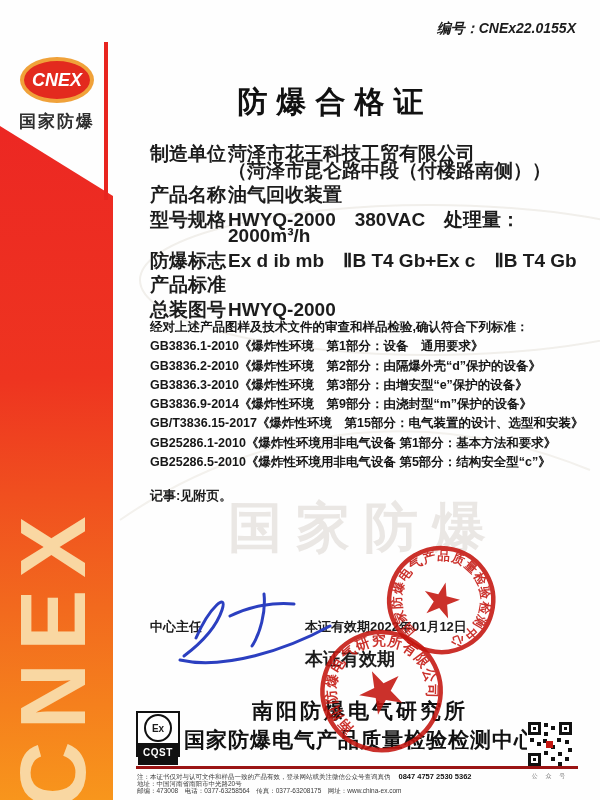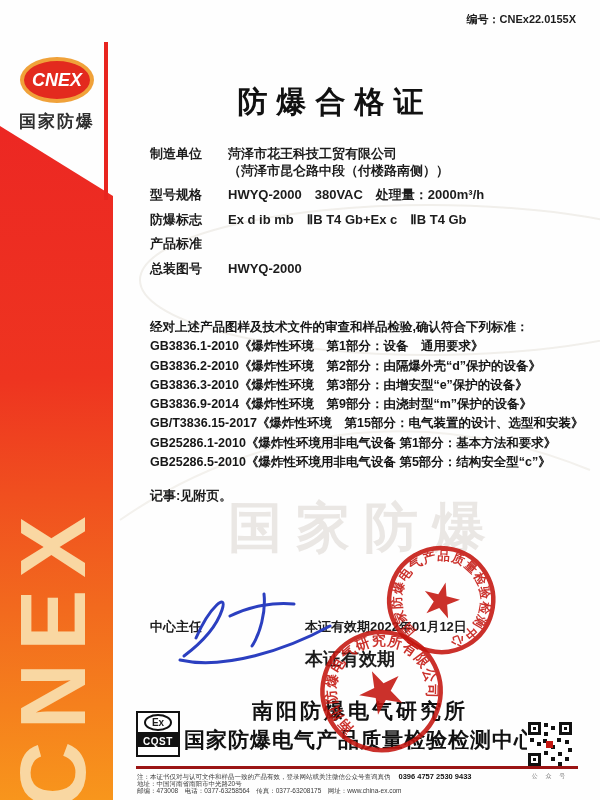--- a/index.html
+++ b/index.html
@@ -19,25 +19,25 @@
   .artifact{position:absolute;left:0;top:0;z-index:0;}
 
   
   .logo{position:absolute;left:15px;top:57px;z-index:2;width:84px;}
   .logo-oval{width:66px;height:38px;margin:0 auto;background:#e32a1e;border:4px solid #f0a23a;
         border-radius:50%;display:flex;align-items:center;justify-content:center;
         color:#fff;font-weight:bold;font-size:18px;font-style:italic;}
   .logo-caption{margin-top:7px;font-size:17px;font-weight:bold;color:#2e2e2e;
         letter-spacing:2px;text-align:center;}
 
-  .cert-no{position:absolute;top:12px;right:24px;font-size:11px;font-weight:bold;z-index:2;}
+  .cert-no{position:absolute;top:20px;right:24px;font-size:14px;font-weight:bold;z-index:2;font-style:italic;}
   .cert-title{position:absolute;left:150px;right:80px;top:82px;text-align:center;
         font-size:30px;font-weight:bold;letter-spacing:9px;z-index:2;color:#111;}
 
-  .fields{position:absolute;left:150px;top:146px;right:16px;z-index:2;font-size:13px;font-weight:bold;}
+  .fields{position:absolute;left:150px;top:146px;right:16px;z-index:2;font-size:19px;font-weight:bold;}
   .frow{display:flex;margin-bottom:8px;line-height:16.5px;}
   .flabel{width:78px;flex:none;}
   .fvalue{flex:1;}
   .addr2{}
 
   .standards{position:absolute;left:150px;top:318px;right:10px;z-index:2;
         font-size:12.5px;font-weight:bold;line-height:19.3px;color:#161616;}
 
   .note{position:absolute;left:150px;top:487px;font-size:13px;font-weight:bold;z-index:2;}
 
@@ -52,24 +52,24 @@
   .dlabel2{position:absolute;left:305px;top:647px;font-size:18px;font-weight:bold;z-index:2;}
   .dvalue2{position:absolute;left:370px;top:647px;font-size:12.5px;font-weight:bold;z-index:2;white-space:nowrap;}
 
   .seal-a{position:absolute;left:383px;top:543px;z-index:3;opacity:.88;transform:rotate(14deg);}
   .seal-b{position:absolute;left:316px;top:626px;z-index:3;opacity:.88;transform:rotate(-26deg);}
   .seal-text{font-size:12.5px;font-weight:bold;fill:#c4150f;letter-spacing:1px;}
   .seal-text-b{font-size:14px;font-weight:bold;fill:#c4150f;letter-spacing:1px;}
 
   .footer-logo{position:absolute;left:136px;top:711px;width:44px;height:46px;border:2px solid #111;
         box-sizing:border-box;background:#fff;z-index:2;}
-  .ex-oval{width:28px;height:17px;border:2px solid #111;border-radius:50%;margin:1px auto 1px auto;
+  .ex-oval{width:28px;height:28px;border:2px solid #111;border-radius:50%;margin:1px auto 1px auto;
         display:flex;align-items:center;justify-content:center;font-size:10px;font-weight:bold;box-sizing:border-box;}
   .cqst{background:#111;color:#fff;font-size:10px;font-weight:bold;text-align:center;
-        height:15px;line-height:19px;letter-spacing:.5px;}
+        height:22px;line-height:19px;letter-spacing:.5px;}
 
   .inst1{position:absolute;left:190px;width:340px;top:697px;text-align:center;
         font-size:21px;font-weight:bold;letter-spacing:3px;z-index:2;color:#111;}
   .inst2{position:absolute;left:168px;width:384px;top:726px;text-align:center;
         font-size:21px;font-weight:bold;letter-spacing:1px;z-index:2;color:#111;}
 
   .qr{position:absolute;left:527px;top:721px;z-index:2;width:46px;}
   .qr-caption{font-size:6px;color:#777;letter-spacing:3px;text-align:center;margin-top:1px;}
 
   .footer-rule{position:absolute;left:136px;right:22px;top:766px;height:2.5px;background:#9b1414;z-index:2;}
@@ -108,20 +108,24 @@
 
   <div class="watermark">国家防爆</div>
 
   <div class="fields">
     <div class="frow">
       <span class="flabel">制造单位</span>
       <span class="fvalue">
         <span>菏泽市花王科技工贸有限公司</span>
         <div class="addr2">（菏泽市昆仑路中段（付楼路南侧））</div>
       </span>
+    </div>
+    <div class="frow">
+      <span class="flabel">产品名称</span>
+      <span class="fvalue">油气回收装置</span>
     </div>
     <div class="frow">
       <span class="flabel">型号规格</span>
       <span class="fvalue">HWYQ-2000　380VAC　处理量：2000m³/h</span>
     </div>
     <div class="frow">
       <span class="flabel">防爆标志</span>
       <span class="fvalue">Ex d ib mb　ⅡB T4 Gb+Ex c　ⅡB T4 Gb</span>
     </div>
     <div class="frow">
@@ -223,19 +227,19 @@
       </g>
       <rect x="19" y="20" width="7" height="7" fill="#c4150f"></rect>
     </svg>
     <div class="qr-caption">公 众 号</div>
   </div>
 
   <div class="footer-rule"></div>
 
   <div class="fineprint">
     <div>
-      <span>注：本证书仅对与认可文件和样品一致的产品有效，登录网站或关注微信公众号查询真伪</span><span class="code">0396 4757 2530 9433</span>
+      <span>注：本证书仅对与认可文件和样品一致的产品有效，登录网站或关注微信公众号查询真伪</span><span class="code">0847 4757 2530 5362</span>
     </div>
     <div>地址：中国河南省南阳市中光路20号</div>
     <div>邮编：473008　电话：0377-63258564　传真：0377-63208175　网址：www.china-ex.com</div>
   </div>
 
 </div>
 
 </body></html>

